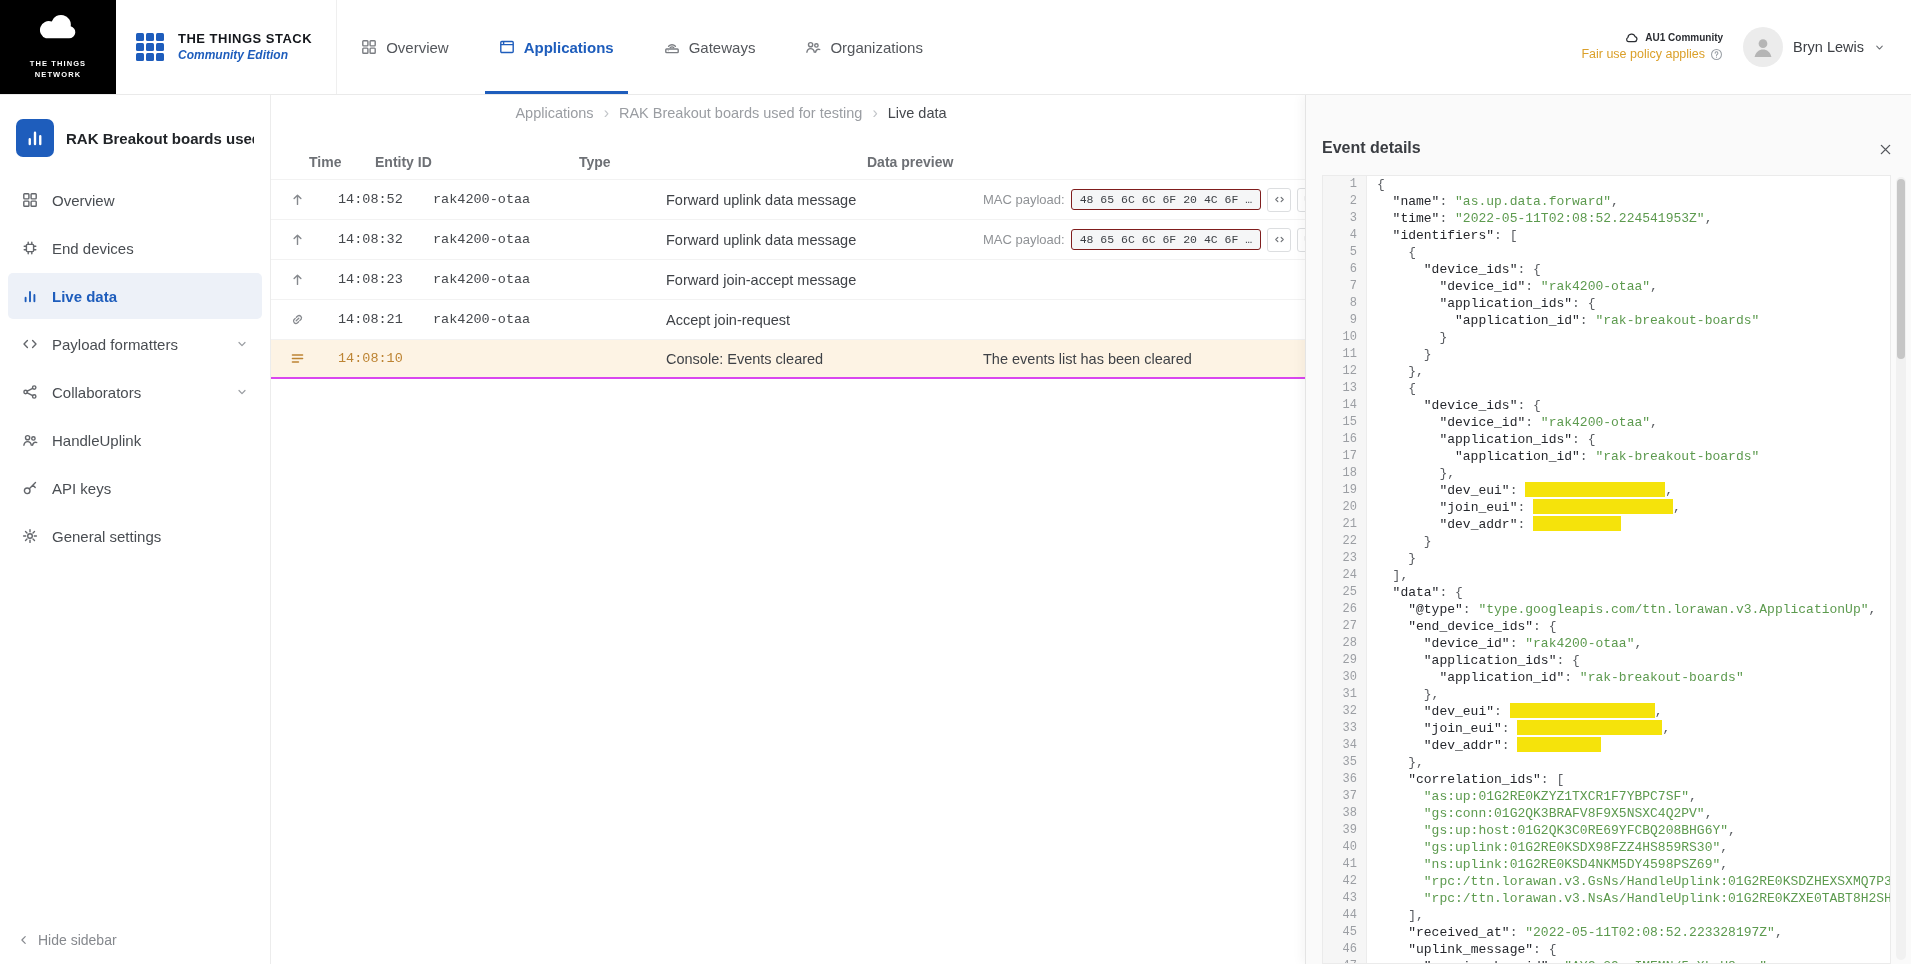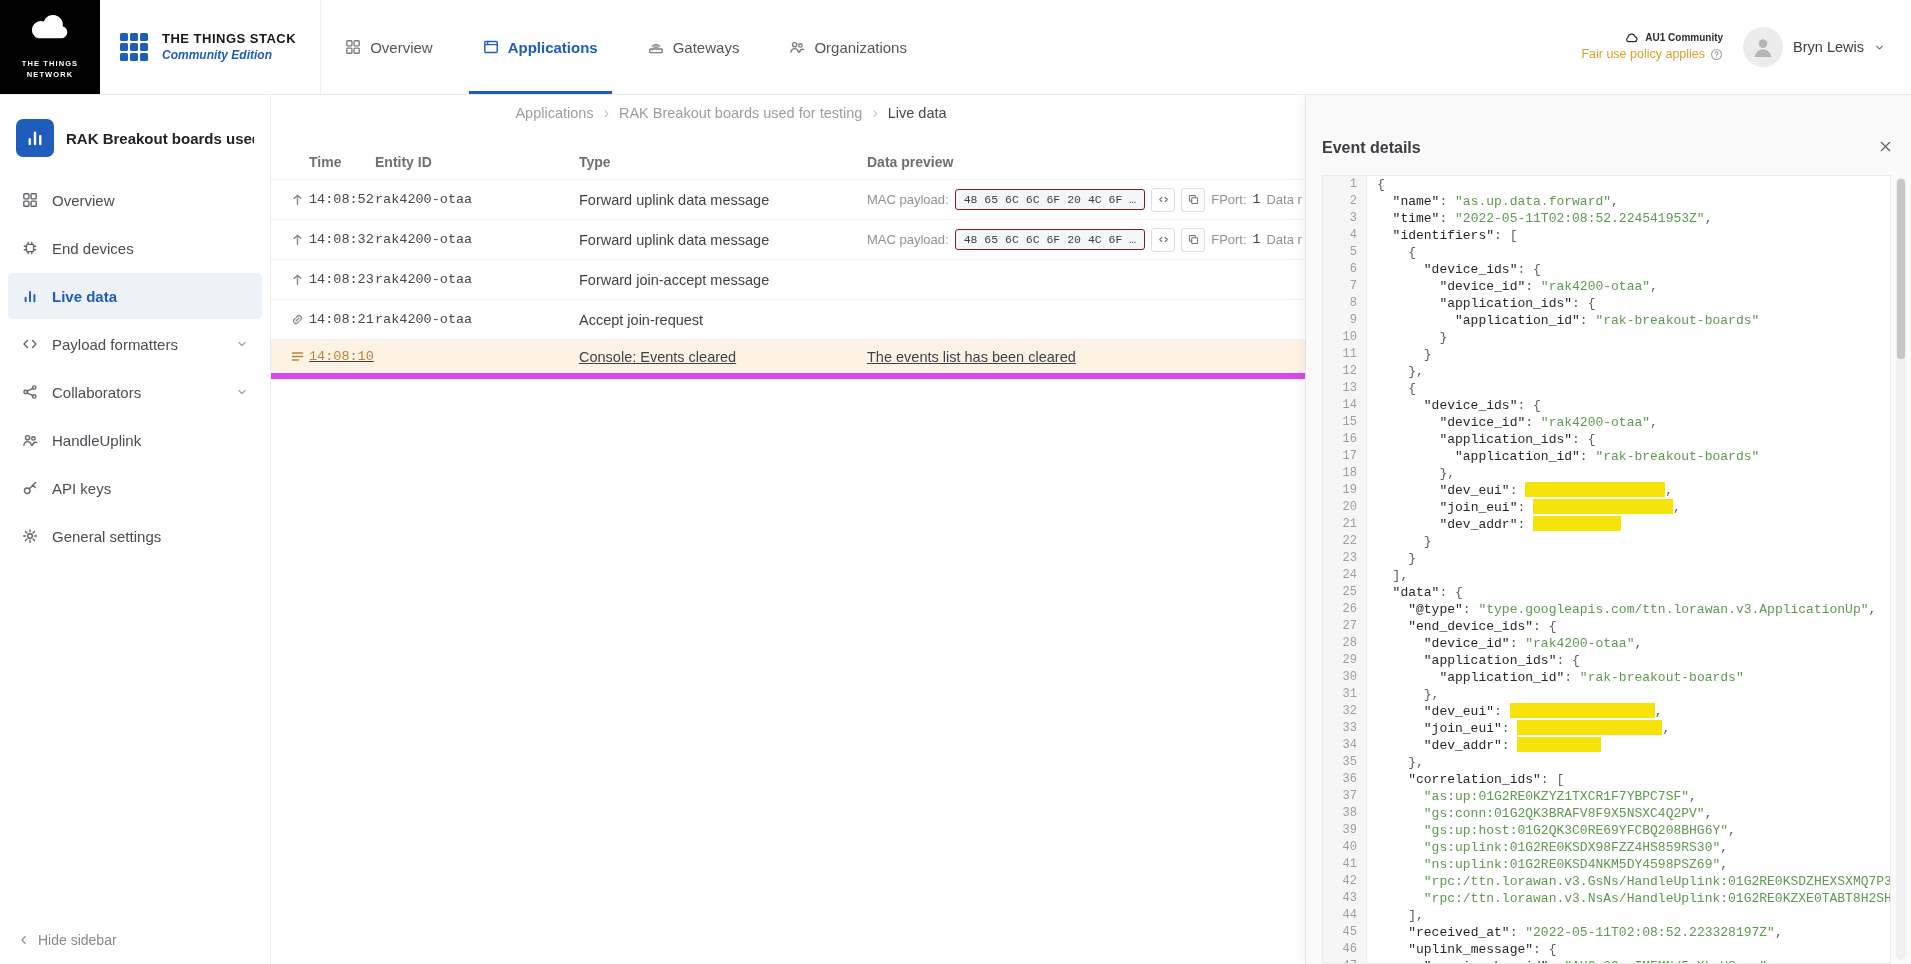--- a/index.html
+++ b/index.html
@@ -7,21 +7,21 @@
   body { font-family:"Liberation Sans","DejaVu Sans",sans-serif; width:1911px; height:964px; }
   .mono { font-family:"Liberation Mono","DejaVu Sans Mono",monospace; }
   .icon { display:inline-flex; align-items:center; justify-content:center; flex:none; }
   .icon svg { width:16px; height:16px; }
 
   .app { position:relative; width:1911px; height:964px; overflow:hidden; background:#fff; }
 
   
   .topbar { position:absolute; top:0; left:0; right:0; height:95px; background:#fff;
             border-bottom:1px solid #eaeaea; display:flex; align-items:stretch; z-index:30; }
-  .ttn-logo { width:100px; background:#000; color:#fff; display:flex; flex-direction:column;
+  .ttn-logo { width:116px; background:#000; color:#fff; display:flex; flex-direction:column;
               align-items:center; justify-content:center; gap:17px; cursor:pointer; }
   .ttn-cloud svg { width:46px; height:28px; }
   .ttn-text { font-size:7.5px; font-weight:bold; letter-spacing:1.1px; text-align:center; line-height:1.4; }
   .tts-logo { display:flex; align-items:center; gap:14px; padding:0 24px 0 20px; cursor:pointer; }
   .tts-mark { display:grid; grid-template-columns:repeat(3,8px); grid-auto-rows:8px; gap:2px; }
   .tts-mark i { background:#1e5dbc; border-radius:1.5px; }
   .tts-title { font-size:13px; font-weight:bold; color:#14171c; letter-spacing:.5px; line-height:1.3; }
   .tts-sub { font-size:12px; color:#1e5dbc; font-weight:bold; font-style:italic; line-height:1.2; }
 
   .main-nav { display:flex; align-items:stretch; border-left:1px solid #efefef; padding-left:20px; gap:42px; }
@@ -70,40 +70,40 @@
   .crumbs { position:absolute; top:10px; left:0; width:920px; display:flex; justify-content:center;
             align-items:center; gap:10px; font-size:14.5px; color:#9a9da2; }
   .crumbs .crumb { cursor:pointer; }
   .crumbs .crumb.last { color:#45484d; cursor:default; }
   .crumbs .sep { color:#c3c6ca; font-size:16px; line-height:1; }
 
   .table { position:absolute; top:50px; left:0; right:0; }
   .thead, .trow { display:grid; grid-template-columns:24px 66px 204px 288px 1fr;
                   align-items:center; padding-left:14px; }
   .thead { height:34px; font-size:14px; font-weight:bold; color:#6d7075; }
-  .trow { height:40px; border-top:1px solid #f2f2f2; font-size:14.5px; color:#3f4247; cursor:pointer; }
-  .trow:last-child { border-bottom:6px solid #d946ef;text-decoration:underline; }
+  .trow { height:40px; border-top:1px solid #f2f2f2; font-size:14.5px; color:#3f4247; cursor:pointer;gap:29px; }
+  .trow:last-child { border-bottom:2px solid #d946ef; }
   .t-icon { color:#86898e; } .t-icon svg { width:15px; height:15px; }
   .t-time, .t-entity { font-size:13.5px; color:#44474c; }
   .preview { display:flex; align-items:center; gap:6px; overflow:hidden; white-space:nowrap; min-width:0; }
   .p-label { color:#8f9296; font-size:13px; }
   .p-box { background:#f5f6f7; border:1px solid #7f1d1d; border-radius:3px; padding:3px 8px;
            font-size:11.5px; color:#3c3f44; }
   .p-btn { width:24px; height:24px; border:1px solid #dcdee0; border-radius:3px; background:#fff;
            color:#6d7075; display:inline-flex; align-items:center; justify-content:center; cursor:pointer; flex:none; }
   .p-btn svg { width:13px; height:13px; }
   .p-val { font-size:13px; color:#3c3f44; }
   .p-msg { font-size:14.5px; color:#3f4247; }
   .trow.warn { background:#fdf3e4; }
   .trow.warn .t-time, .trow.warn .t-icon { color:#bd8433; }
 
   
   .event-panel { position:absolute; top:95px; left:1305px; right:0; bottom:0; background:#fafafa;
                  border-left:1px solid #e4e4e4; box-shadow:-4px 0 10px rgba(0,0,0,.04); z-index:25; }
-  .panel-head { display:flex; align-items:flex-start; justify-content:space-between; padding:44px 18px 0 16px; }
+  .panel-head { display:flex; align-items:flex-end; justify-content:space-between; padding:44px 18px 0 16px; }
   .panel-title { font-size:16px; font-weight:bold; color:#3a3d42; }
   .close-x { color:#55585d; cursor:pointer; } .close-x svg { width:15px; height:15px; }
   .code-wrap { position:absolute; top:80px; left:16px; right:20px; bottom:0; background:#fff;
                border:1px solid #ebebeb; overflow:hidden; }
   .code { font-family:"Liberation Mono","DejaVu Sans Mono",monospace; font-size:13px; }
   .code-line { display:flex; height:17px; line-height:17px; }
   .ln { width:44px; flex:none; background:#f6f6f6; color:#9b9ea3; text-align:right;
         padding-right:9px; font-size:12px; border-right:1px solid #ececec; }
   .cl { flex:1; padding-left:10px; white-space:pre; overflow:hidden; }
   .tk-k { color:#26282d; }

